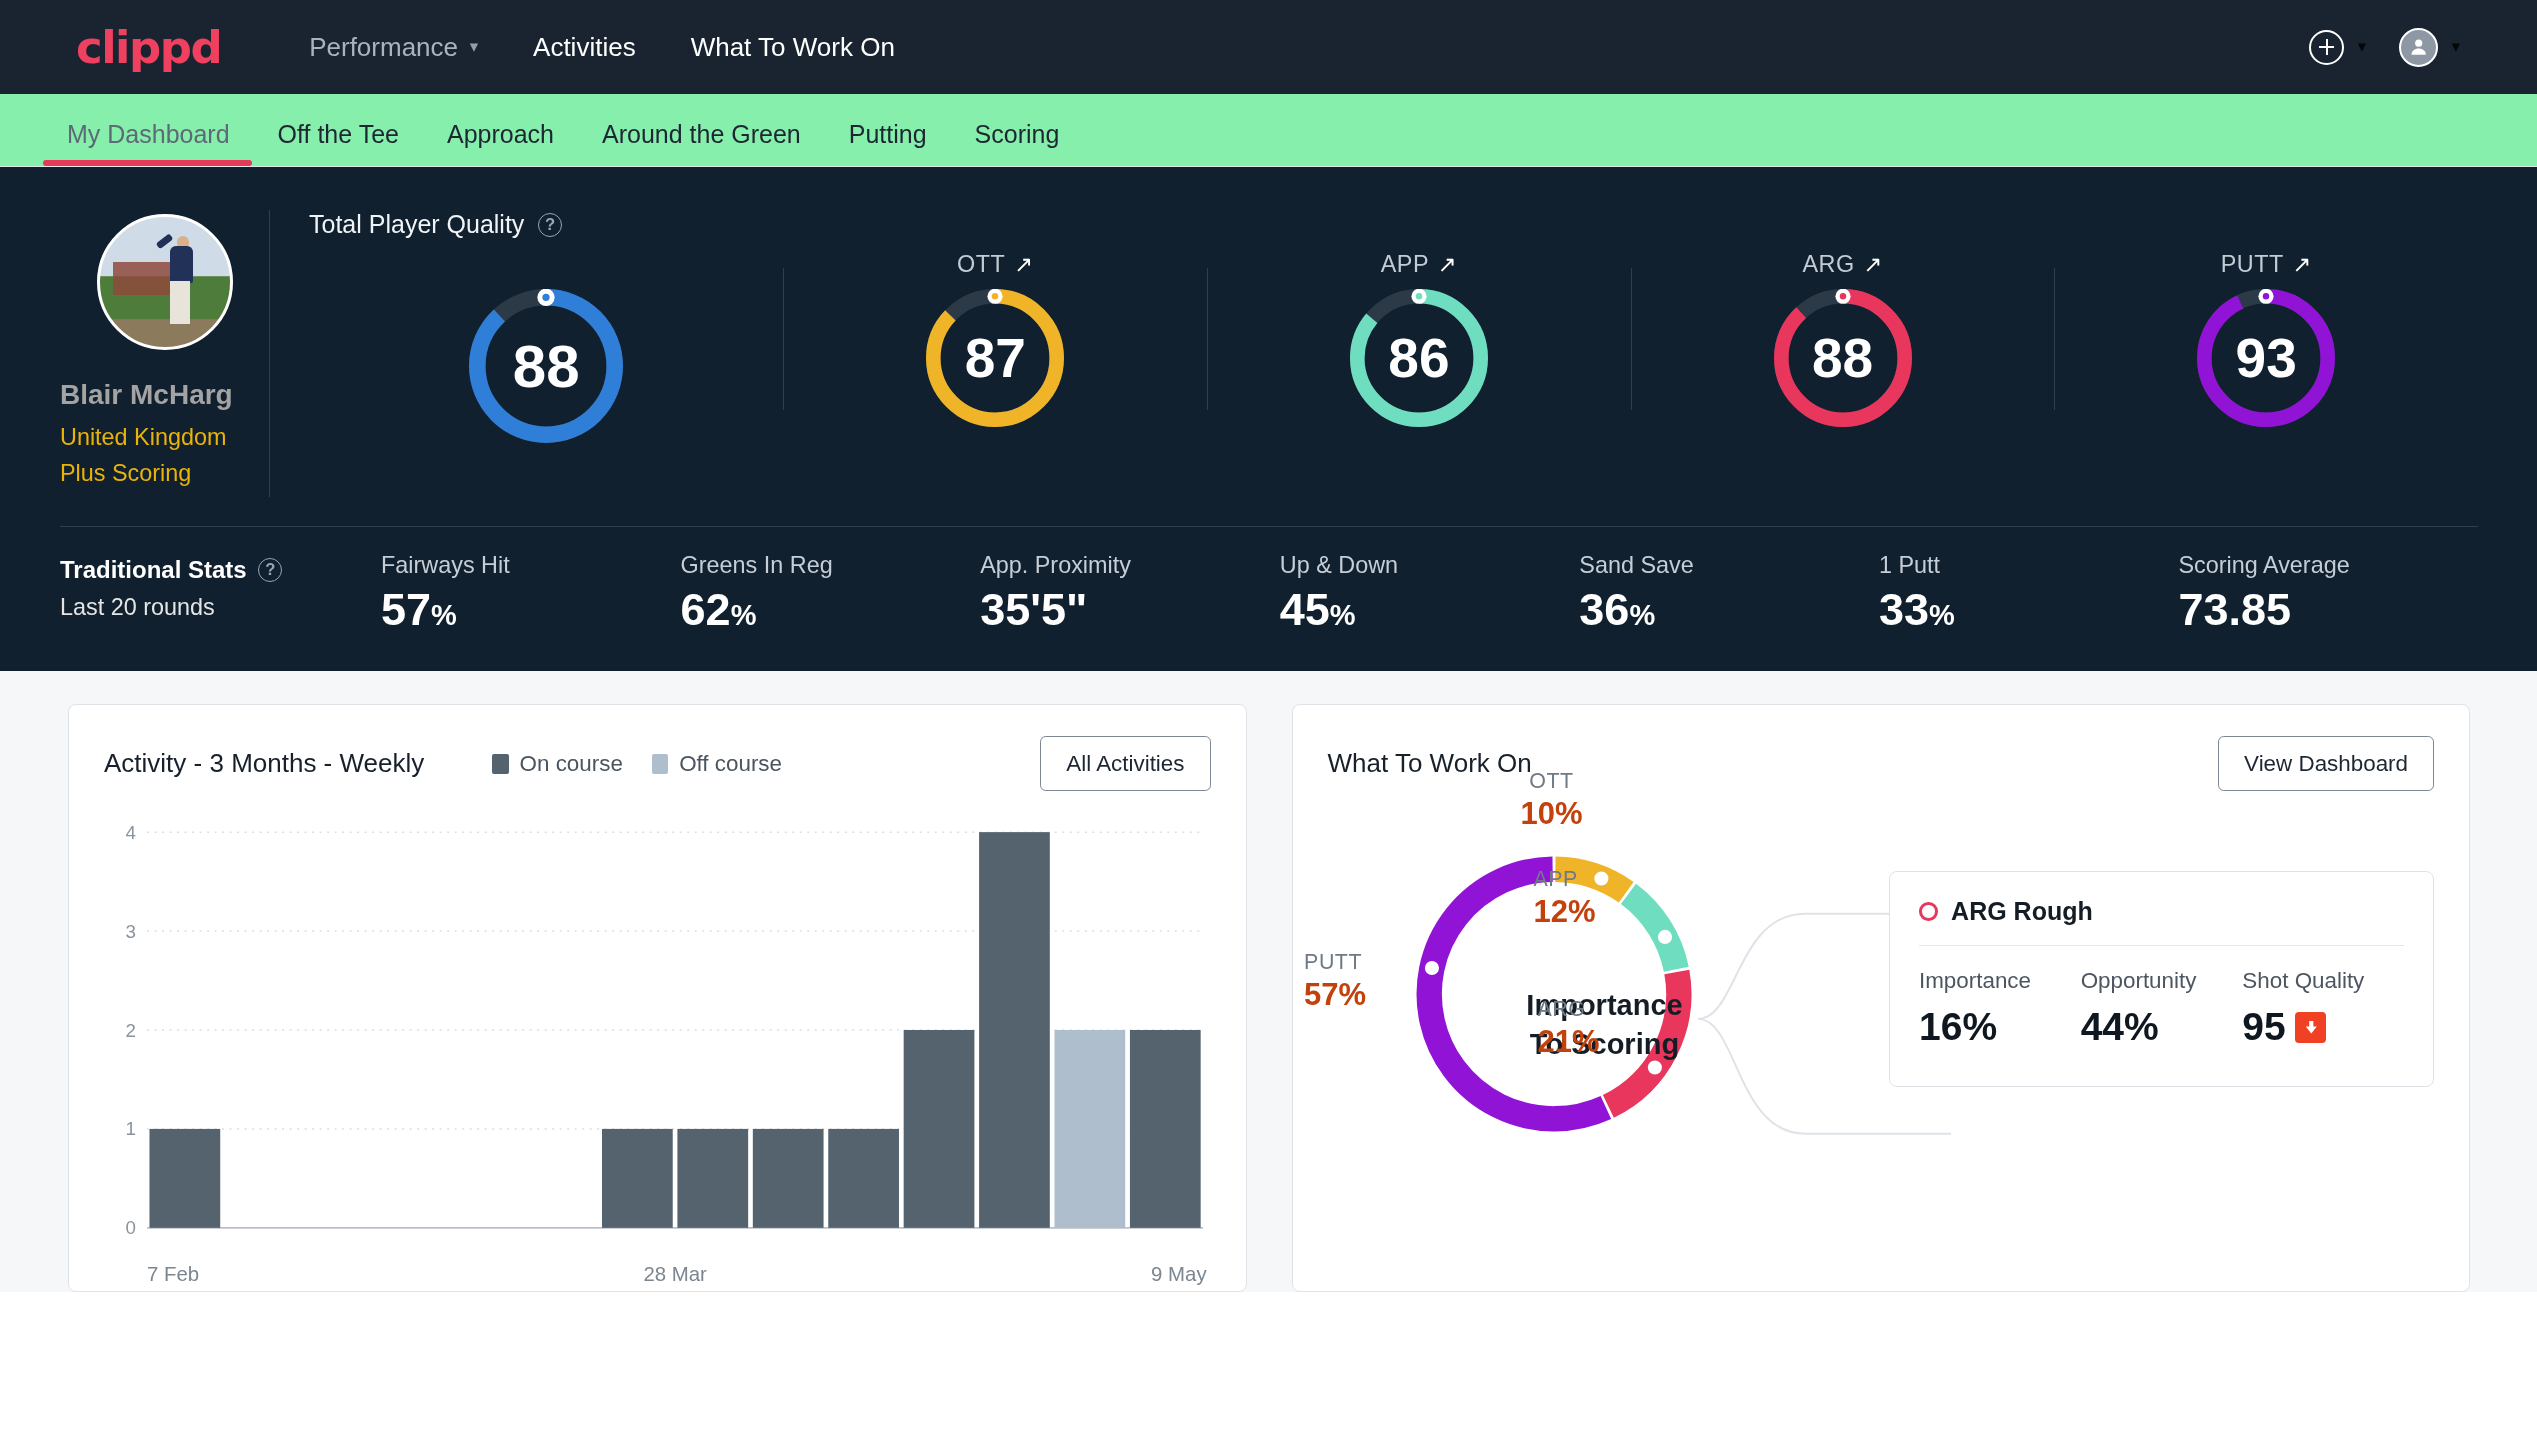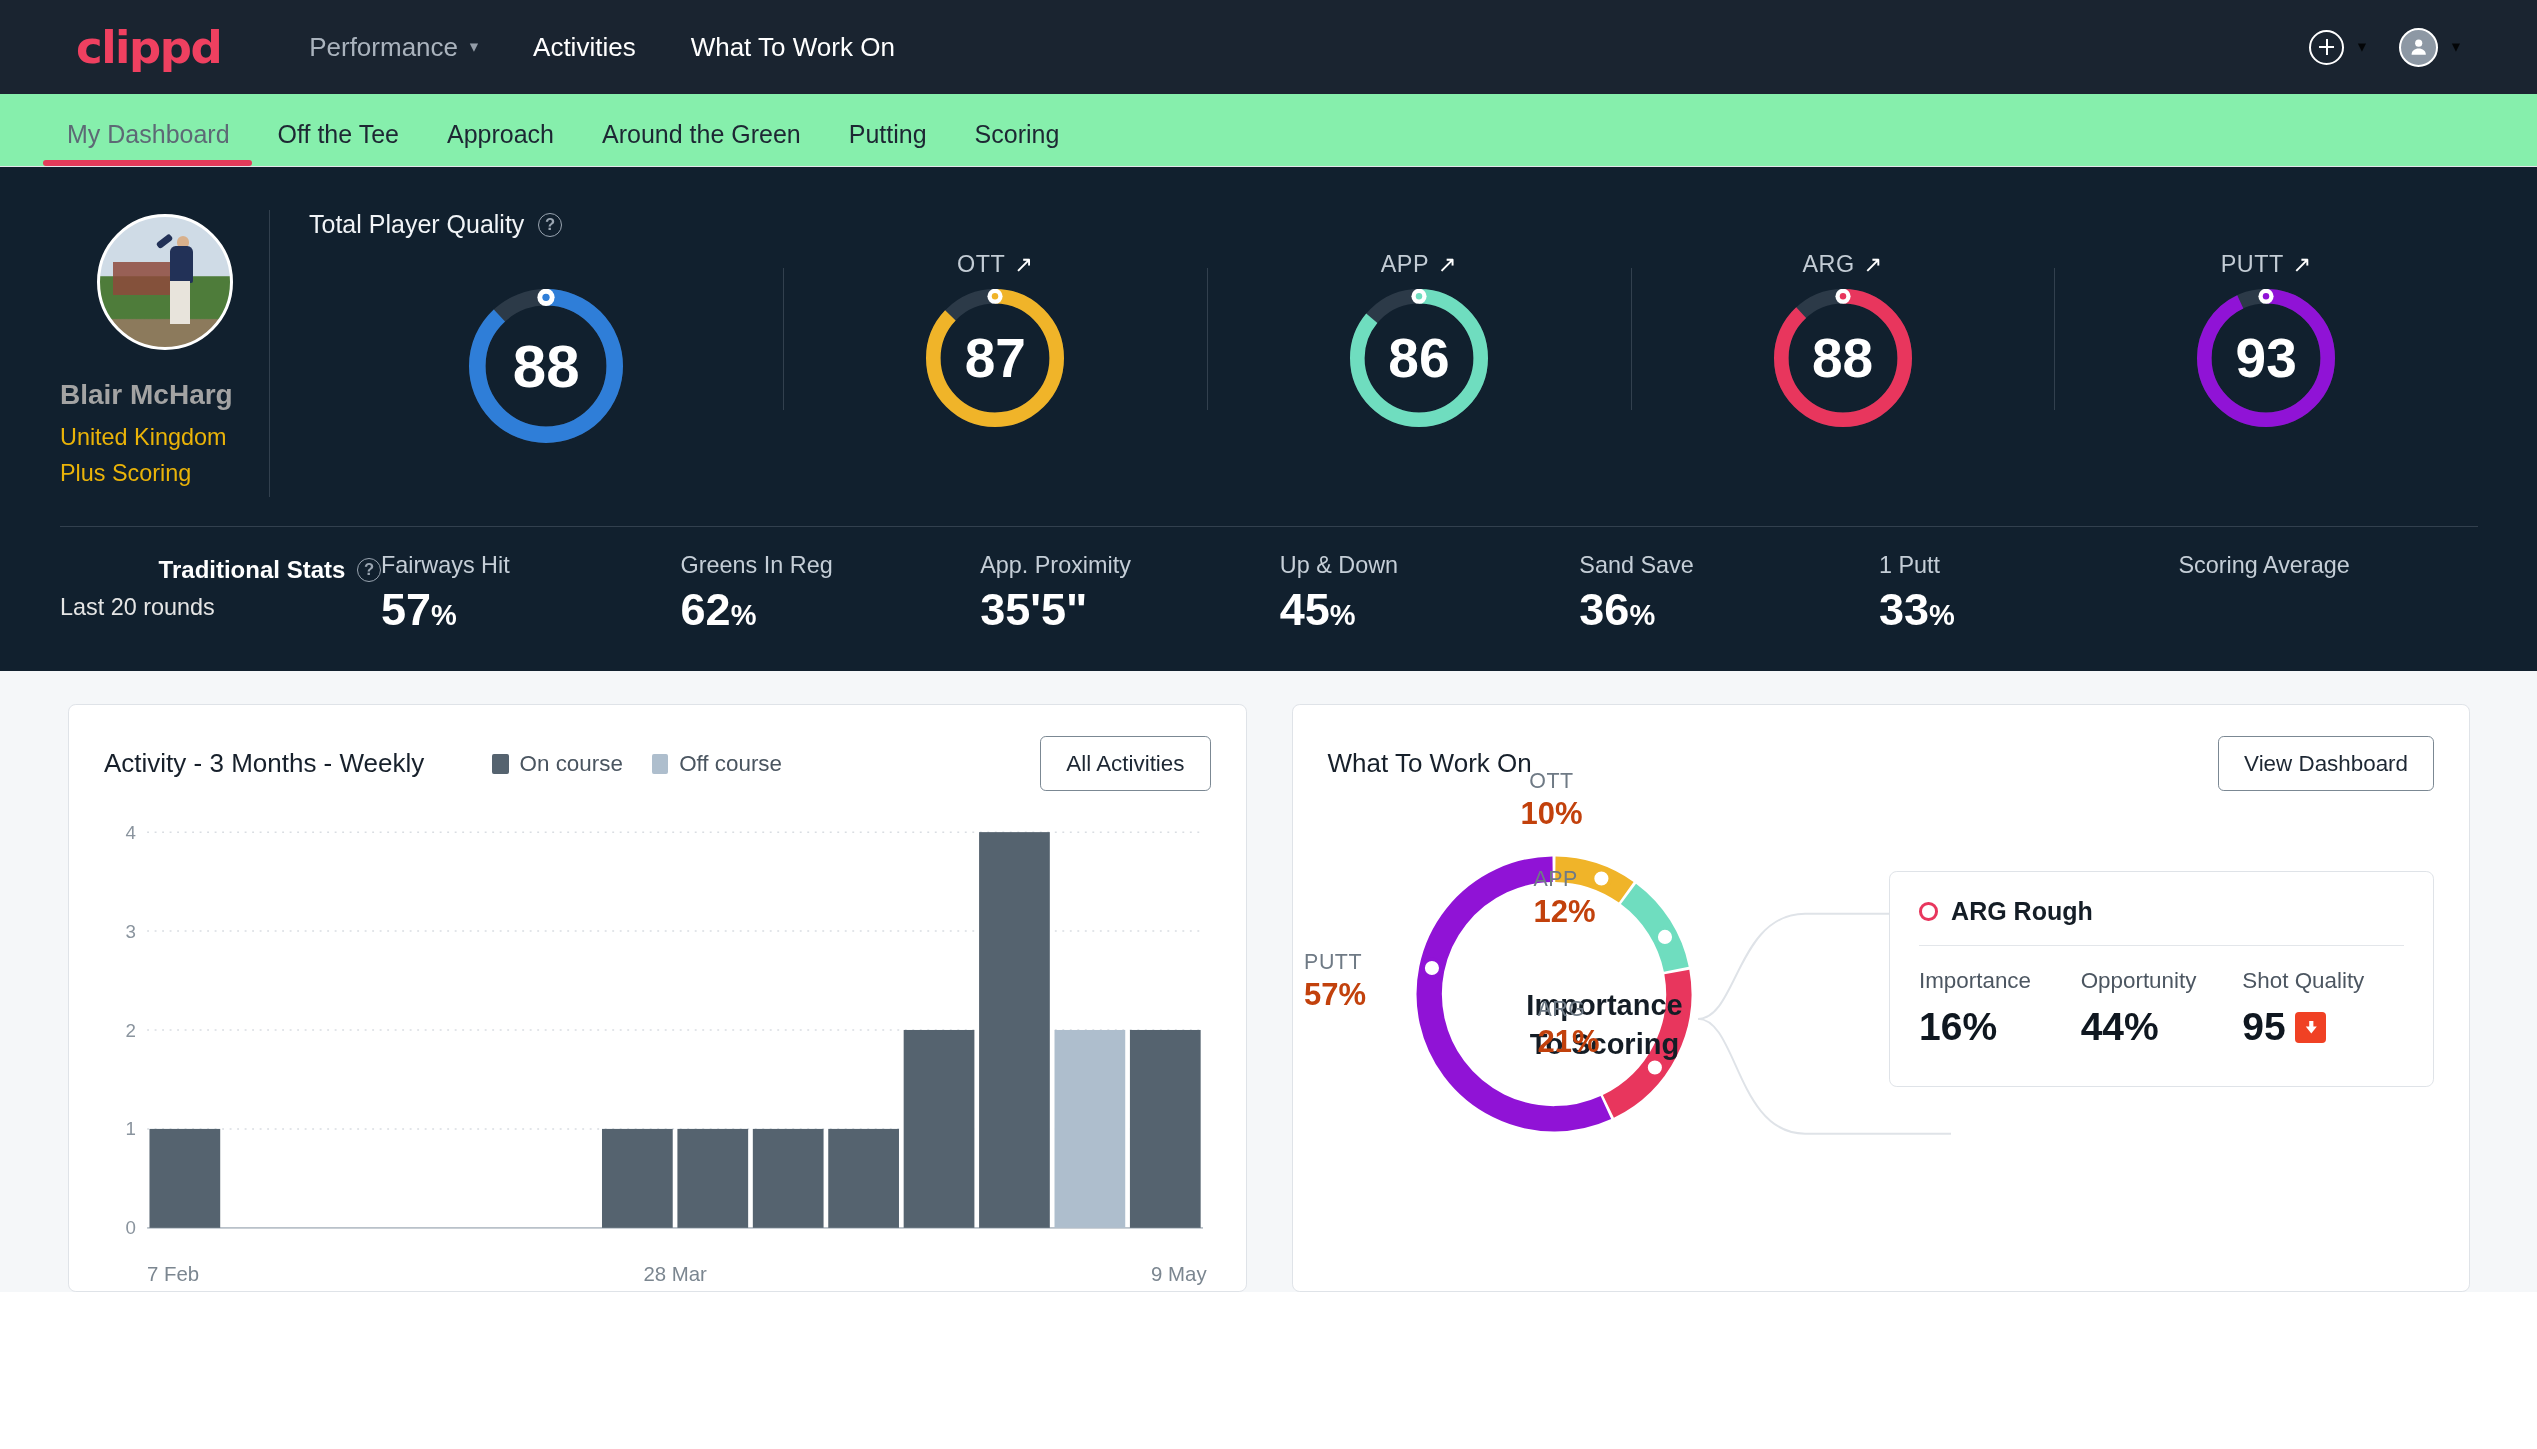--- a/index.html
+++ b/index.html
@@ -132,21 +132,21 @@
   }
 
   
   .divider { height:1px; background:#32404e; margin: 29px 60px 0 60px; }
   .trad {
     display:flex; align-items:flex-start; padding: 25px 60px 0 60px;
   }
   .trad-head { width: 321px; flex:0 0 321px; padding-top: 3.9px;}
   .trad-title {
     font-size: 24px; font-weight: bold; color:#fff;
-    display:flex; align-items:center; gap:11.7px; margin-bottom: 9.7px; justify-content: flex-end;
+    display:flex; align-items:center; gap:11.7px; margin-bottom: 9.7px;
   }
   .trad-sub { font-size: 23.4px; color:#e5e5e5; }
   .stat { flex:1; }
   .stat-label { font-size: 23.4px; color:#c5ced7; margin-bottom: 5.8px; }
   .stat-value { font-size: 45px; font-weight: bold; color:#fff; line-height:1.1;}
   .stat-value .unit { font-size: 29px; font-weight: bold; }
 
   
   .lower {
     background: #f5f7f9; padding: 33px 68px 0 68px;
@@ -387,20 +387,21 @@
     <div class="stat">
       <div class="stat-label">Sand Save</div>
       <div class="stat-value"><span>36</span><span class="unit">%</span></div>
     </div>
     <div class="stat">
       <div class="stat-label">1 Putt</div>
       <div class="stat-value"><span>33</span><span class="unit">%</span></div>
     </div>
     <div class="stat">
       <div class="stat-label">Scoring Average</div>
+      <div class="stat-value"><span>73.85</span><span class="unit"></span></div>
     </div>
   </div>
 </div>
 
 <div class="lower">
 
   <div class="card">
     <div class="card-head">
       <div class="card-title">Activity - 3 Months - Weekly</div>
       <div class="legend">

